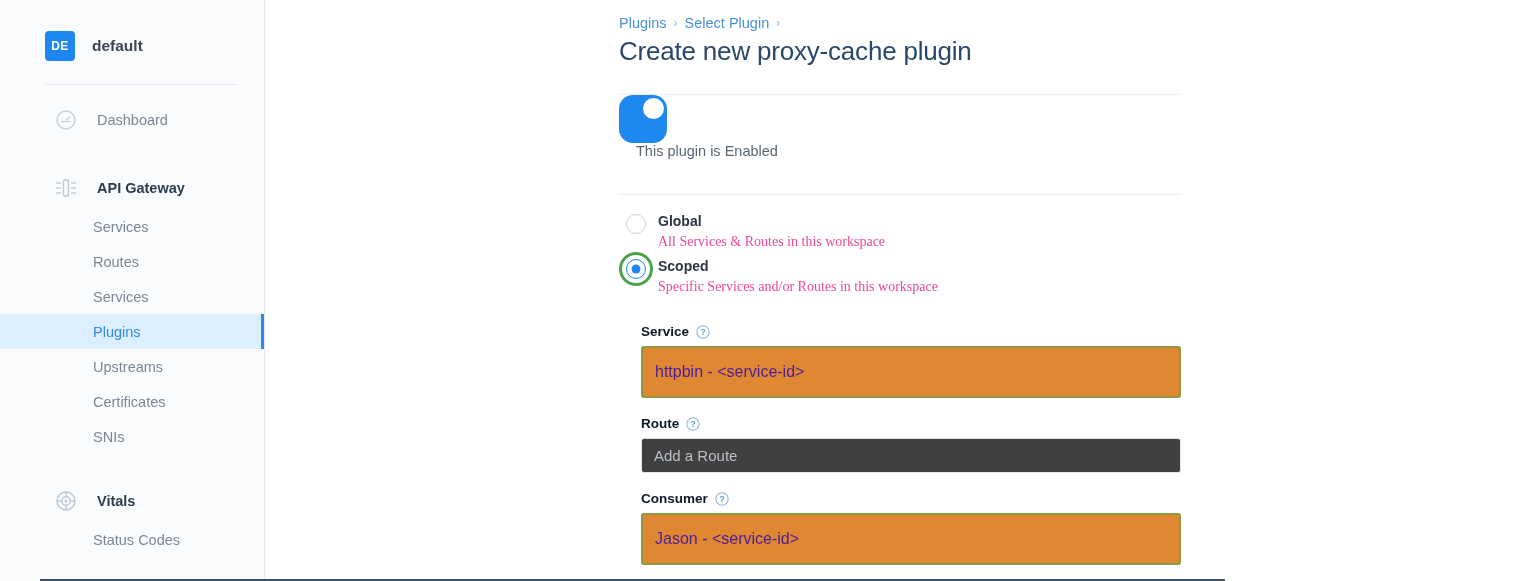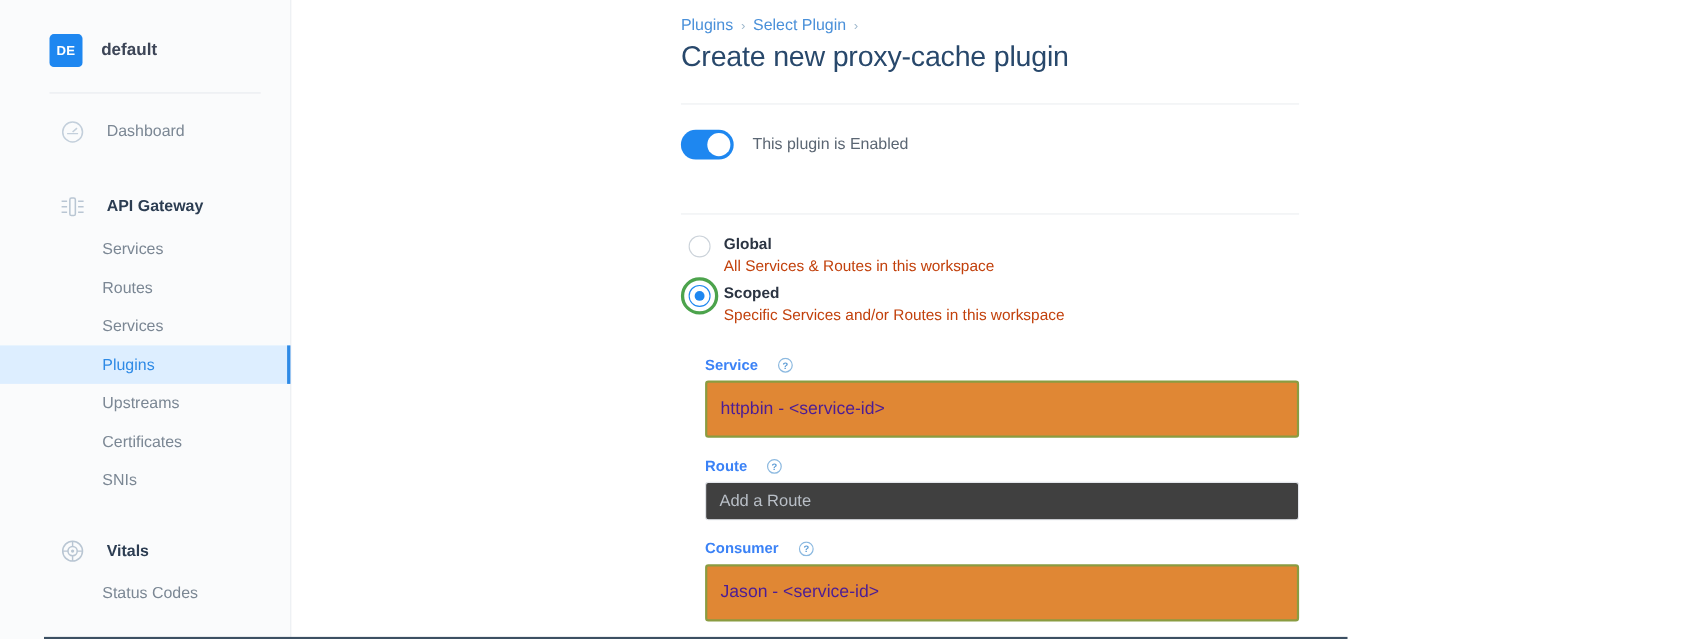--- a/index.html
+++ b/index.html
@@ -116,22 +116,23 @@
     letter-spacing: -0.2px;
   }
   .hr {
     height: 1px;
     background: #eceef1;
     margin-top: 27px;
   }
 
   
   .toggle-row {
-    display: flex; align-items: center;
+    display: flex; 
     height: 72px;
+    flex-direction: column;
   }
   .toggle {
     width: 48px; height: 27px;
     border-radius: 14px;
     background: #1e87f0;
     position: relative;
     flex: 0 0 48px;
     cursor: pointer;
   }
   .toggle .knob {
@@ -181,33 +182,34 @@
     background: #1e87f0;
     left: 50%; top: 50%;
     transform: translate(-50%, -50%);
   }
   .radio-texts { margin-left: 5px; }
   .radio-title {
     font-size: 14px; font-weight: bold; color: #2b3442;
     line-height: 19px;
   }
   .radio-desc {
-    font-size: 14px; color: #c2410c;
+    font-size: 14px; color: #ec4899;
     line-height: 21px;
+    font-family: Liberation Serif, serif;
   }
 
   
   .fields { padding-top: 22px; }
   .field { margin-bottom: 18px; position: relative; }
   .field-label {
     font-size: 13.5px;
     font-weight: bold;
-    color: #3b82f6;
-    display: flex; align-items: center;
-    gap: 18px;
+    color: #0f172a;
+    display: flex; align-items: center;
+    gap: 7px;
     margin-bottom: 7px;
     padding-left: 22px;
   }
   .help-icon {
     width: 14px; height: 14px;
     display: inline-block;
   }
   .input {
     height: 35px;
     margin-left: 22px;

